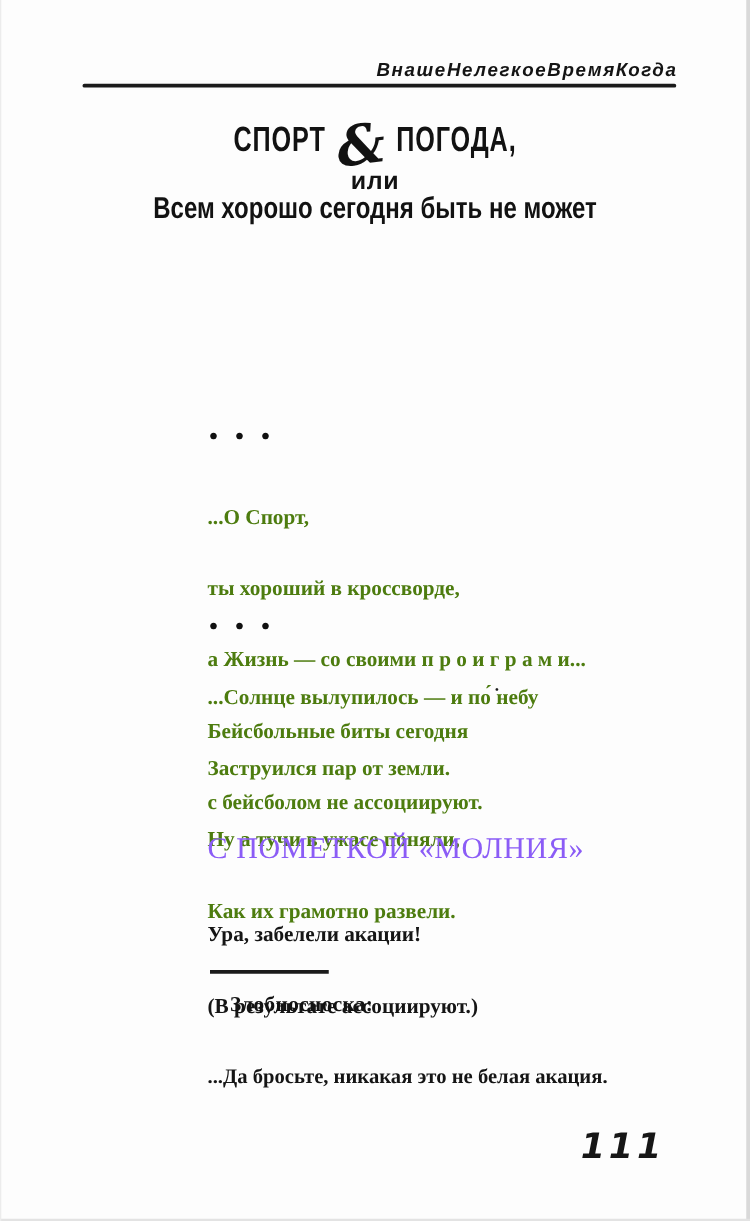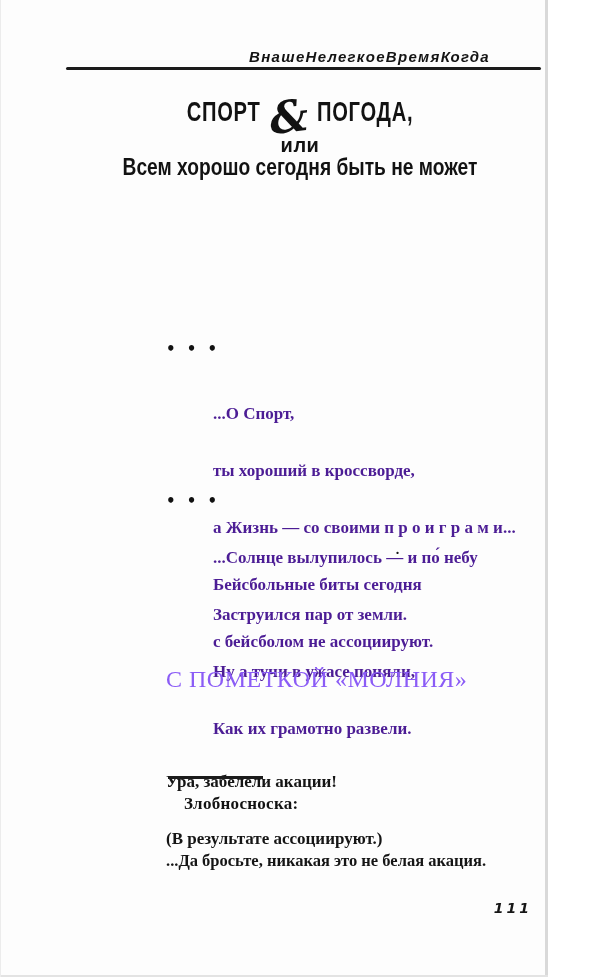--- a/index.html
+++ b/index.html
@@ -3,21 +3,21 @@
 <meta charset="utf-8">
 <title>Book page 111</title>
 <style>
   html, body {
     margin: 0;
     padding: 0;
     background: #ffffff;
   }
   .page {
     position: relative;
-    width: 548px;
+    width: 600px;
     height: 977px;
     background: #fdfdfd;
     overflow: hidden;
     color: #161616;
     font-family: "Liberation Serif", serif;
   }
   .abs { position: absolute; }
 
   
   .running-title {
@@ -103,22 +103,21 @@
   }
   .sep-1 { top: 340px; }
   .sep-2 { top: 492px; }
   .poem {
     left: 166px;
     font-family: "Liberation Serif", serif;
     font-weight: bold;
     font-size: 17px;
     line-height: 19px;
     white-space: pre;
-    color: #4c1d95;
-    margin-left: 47px;
+    color: #4d7c0f;
   }
   .poem-1 { top: 366px; }
   .poem-2 { top: 510px; }
   .stray-mark {
     top: 549px;
     left: 395px;
     font-family: "Liberation Serif", serif;
     font-weight: bold;
     font-size: 15px;
     color: #1a1a1a;
@@ -129,21 +128,21 @@
     top: 666px;
     left: 166px;
     font-family: "Liberation Serif", serif;
     font-weight: 500;
     font-size: 24px;
     letter-spacing: 0.5px;
     white-space: nowrap;
     color: #8b5cf6;
   }
   .section-lines {
-    top: 734px;
+    top: 700px;
     left: 166px;
     font-family: "Liberation Serif", serif;
     font-weight: bold;
     font-size: 17px;
     line-height: 19px;
     white-space: pre;
     color: #151515;
   }
   .foot-rule {
     top: 776px;
@@ -175,21 +174,21 @@
 
   
   .page-number {
     top: 900px;
     left: 0;
     width: 532px;
     text-align: right;
     font-family: "DejaVu Sans", sans-serif;
     font-style: italic;
     font-weight: 600;
-    font-size: 14px;
+    font-size: 28px;
     letter-spacing: 3px;
     color: #161616;
   }
 
   
   .edge-right  { top: 0; right: 0;  width: 3px;  height: 100%; background: #d9d9d9; }
   .edge-bottom { left: 0; bottom: 0; width: 100%; height: 2px;  background: #e3e3e3; }
   .edge-left   { top: 0; left: 0;   width: 1px;  height: 100%; background: #ececec; }
 </style>
 </head>

